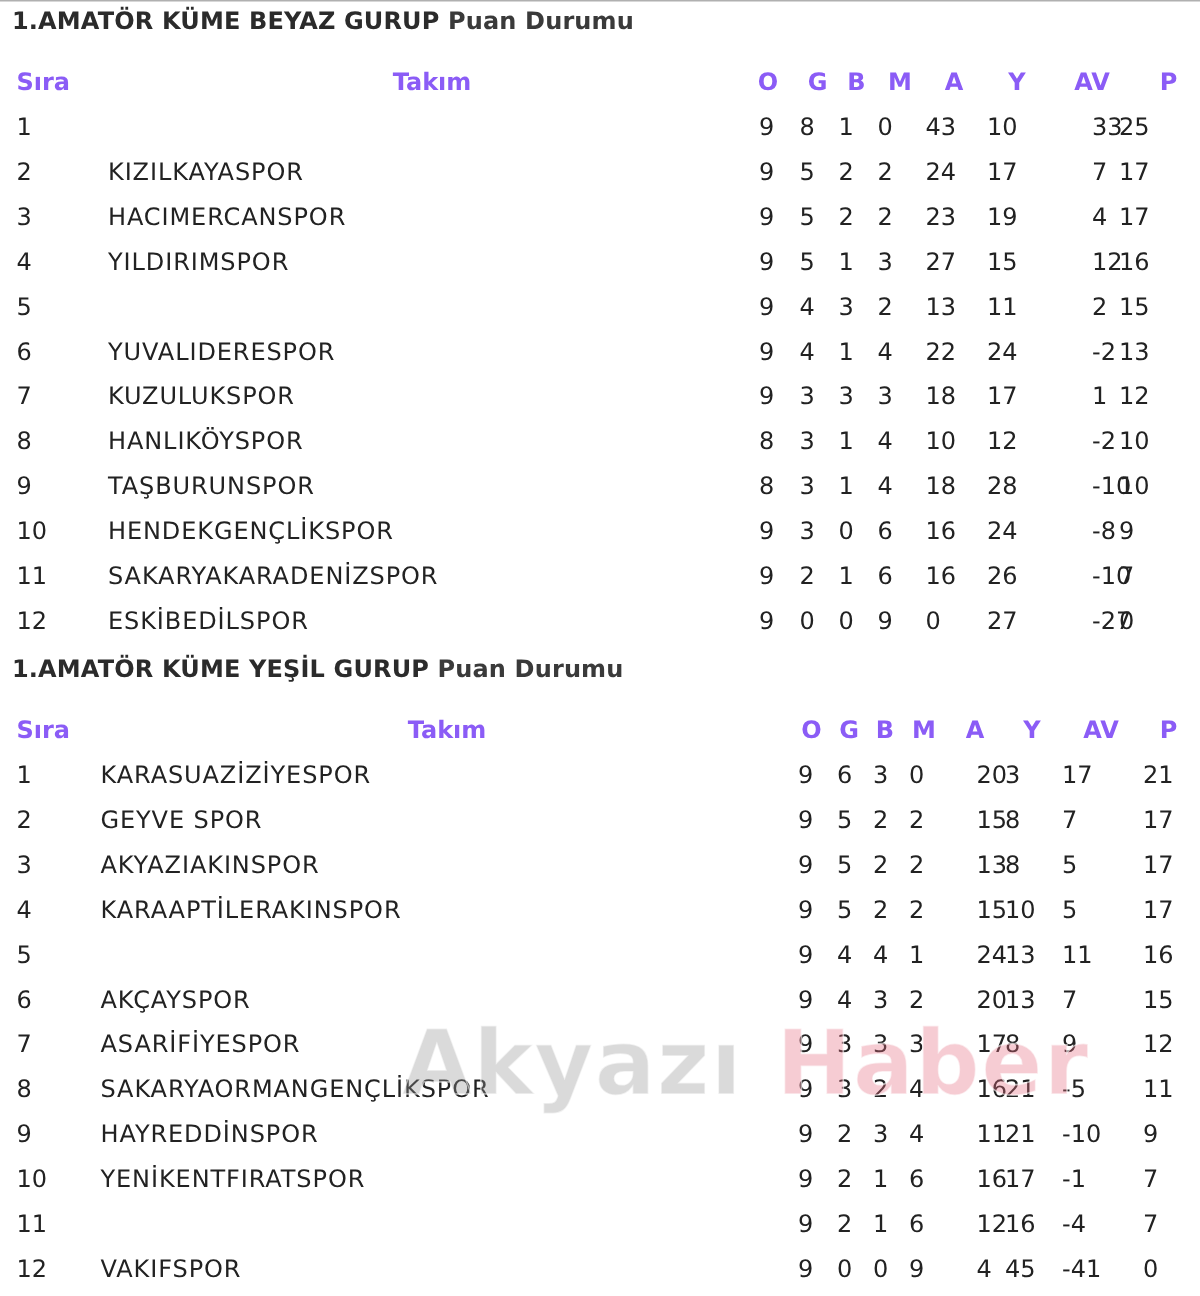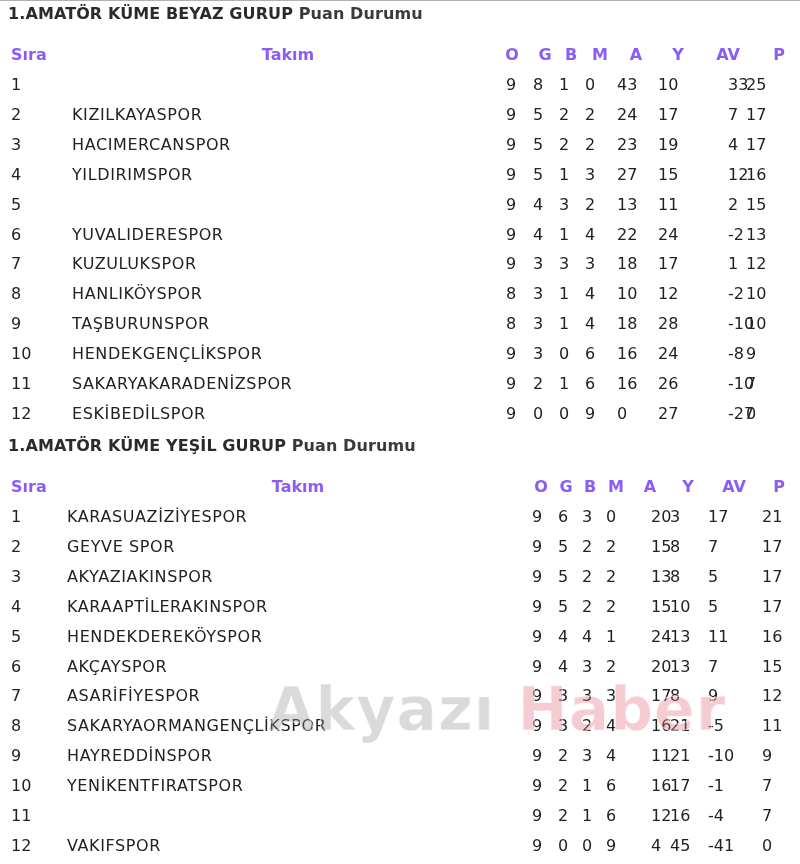--- a/index.html
+++ b/index.html
@@ -357,21 +357,20 @@
         <span class="cell c-g num">5</span>
         <span class="cell c-b num">2</span>
         <span class="cell c-m num">2</span>
         <span class="cell c-a num">15</span>
         <span class="cell c-y num">10</span>
         <span class="cell c-av num">5</span>
         <span class="cell c-p num">17</span>
       </div>
       <div class="row" style="top: 149.6px;">
         <span class="cell c-rank">5</span>
-        <span class="cell c-team team">HENDEKDEREKÖYSPOR</span>
         <span class="cell c-o num">9</span>
         <span class="cell c-g num">4</span>
         <span class="cell c-b num">4</span>
         <span class="cell c-m num">1</span>
         <span class="cell c-a num">24</span>
         <span class="cell c-y num">13</span>
         <span class="cell c-av num">11</span>
         <span class="cell c-p num">16</span>
       </div>
       <div class="row" style="top: 179.5px;">

